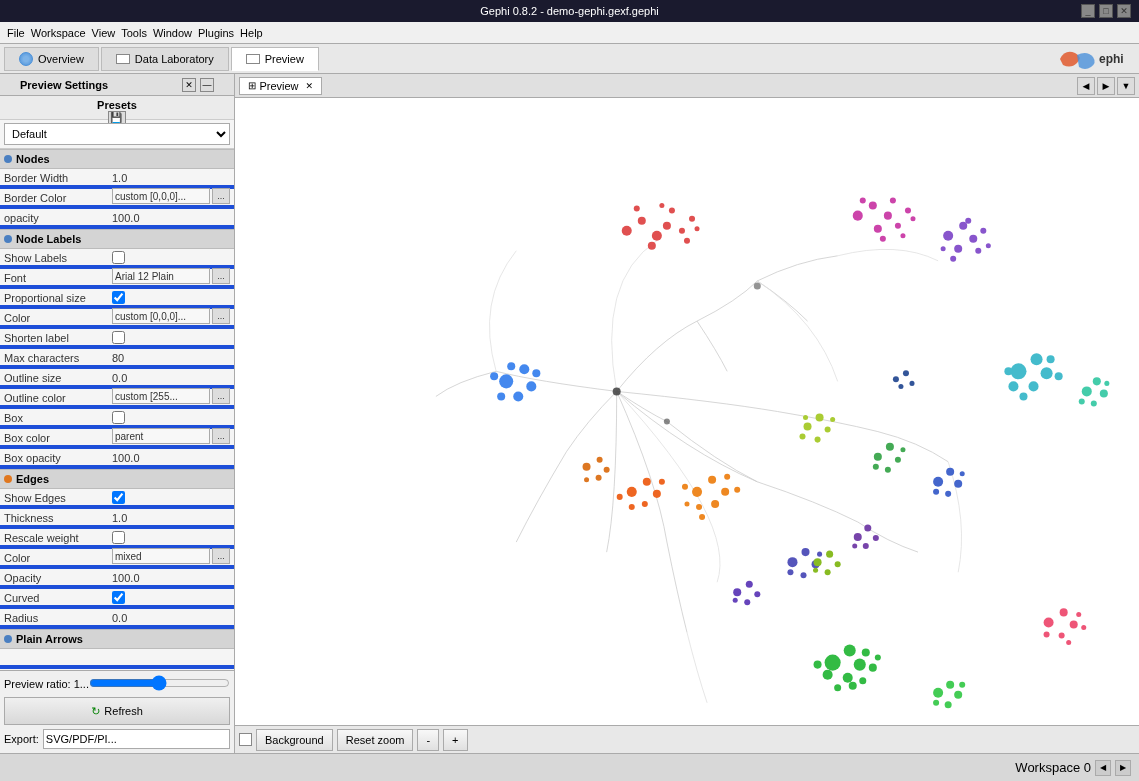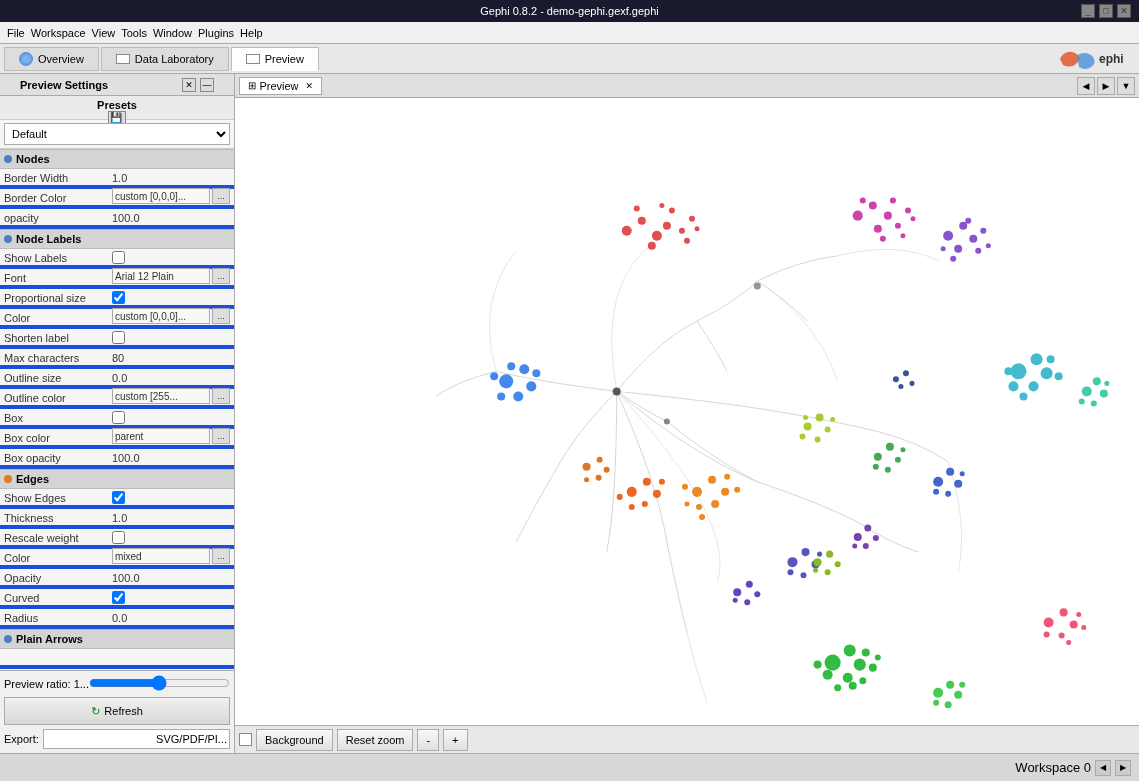--- a/index.html
+++ b/index.html
@@ -261,21 +261,20 @@
       align-items: center;
       gap: 4px;
     }
     .export-label { font-size: 11px; }
     .export-input {
       flex: 1;
       height: 20px;
       border: 1px solid #aaa;
       font-size: 11px;
       padding: 0 2px;
-      text-align: right;
     }
 
     
     .right-panel {
       flex: 1;
       background: #f8f8f8;
       display: flex;
       flex-direction: column;
     }
     .preview-tab-bar {

